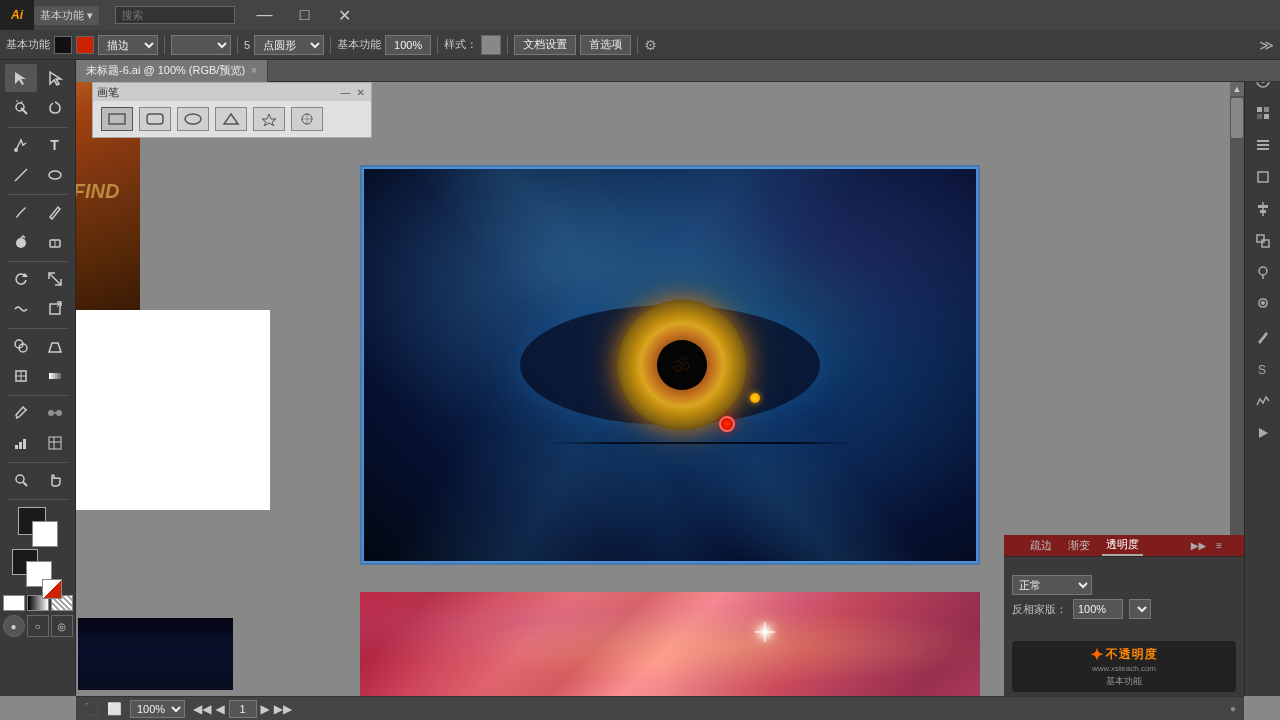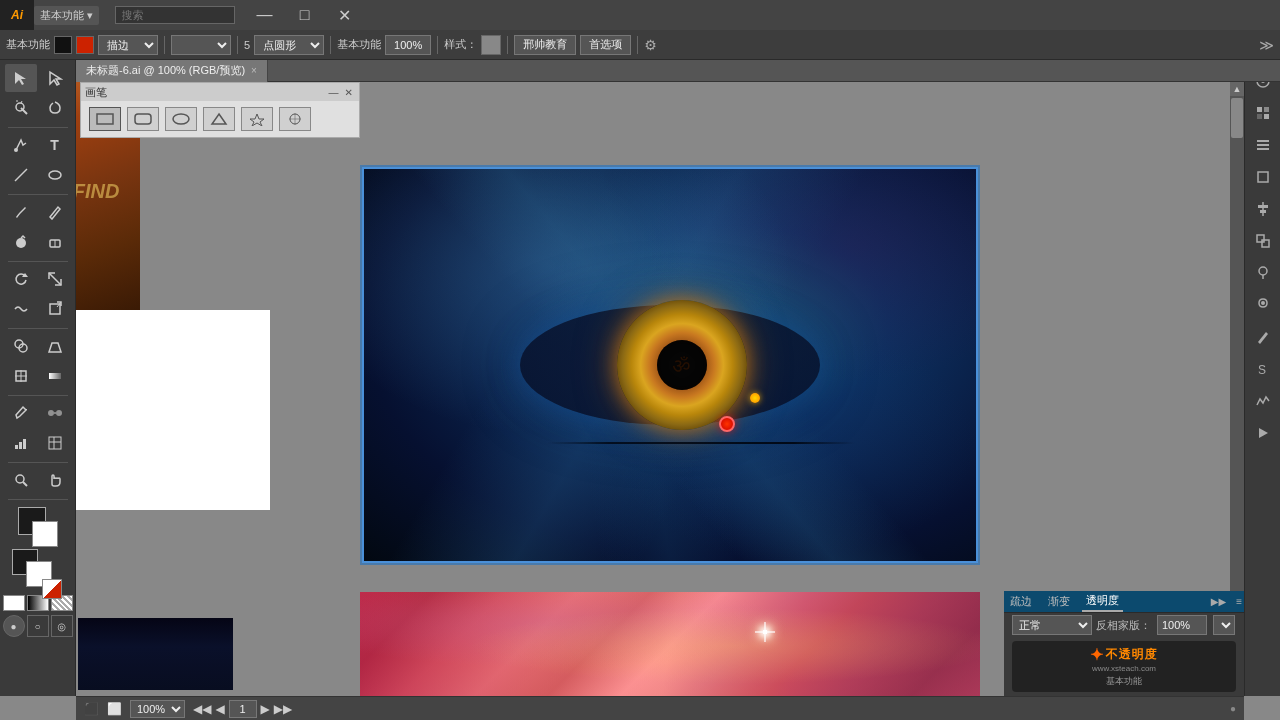--- a/index.html
+++ b/index.html
@@ -121,21 +121,21 @@
       background: #3a3a3a; border-left: 1px solid #2a2a2a; z-index: 97;
       display: flex; flex-direction: column; align-items: center; padding-top: 8px; gap: 6px;
     }
     #rightpanel .rp-btn {
       width: 26px; height: 26px; display: flex; align-items: center; justify-content: center;
       cursor: pointer; color: #aaa; font-size: 14px; border-radius: 3px;
     }
 
     
     #float-panel {
-      position: absolute; top: 82px; left: 80px; width: 280px; z-index: 95;
+      position: absolute; top: 82px; left: 92px; width: 280px; z-index: 95;
       background: #f0f0f0; border: 1px solid #aaa;
     }
     #float-panel .fp-header {
       background: #cccccc; height: 18px; display: flex; align-items: center;
       justify-content: space-between; padding: 0 4px; cursor: move;
     }
     #float-panel .fp-title { font-size: 11px; color: #333; }
     #float-panel .fp-controls { display: flex; gap: 2px; }
     #float-panel .fp-btn { font-size: 10px; color: #555; cursor: pointer; padding: 0 2px; }
     #float-panel .fp-shape-row {
@@ -294,30 +294,30 @@
       background: linear-gradient(180deg, #050515 0%, #0a102a 40%, #080d20 100%); z-index: 90;
     }
 
     
     #panels-bottom-row {
       position: absolute; bottom: 24px; right: 36px; width: 240px;
       background: #3a3a3a;
       z-index: 95;
     }
     .pb-header {
-      background: #0c4a6e; height: 22px; display: flex; align-items: center;
-      padding: 0 2px; gap: 8px; border-bottom: 1px solid #2a2a2a;
+      background: #7f1d1d; height: 22px; display: flex; align-items: center;
+      padding: 0 22px; gap: 8px; border-bottom: 1px solid #2a2a2a;
     }
     .pb-tab {
       color: #bbb; font-size: 11px; padding: 2px 4px; cursor: pointer;
     }
     .pb-tab.active { color: #fff; border-bottom: 2px solid #aaa; }
     .pb-expand { margin-left: auto; color: #aaa; cursor: pointer; font-size: 10px; }
     .pb-content {
-      padding: 2px 8px; display: flex; flex-direction: row; gap: 4px;
+      padding: 18px 8px; display: flex; flex-direction: column; gap: 4px;
     }
     .pb-row { display: flex; align-items: center; gap: 6px; }
     .pb-row select {
       background: #555; border: 1px solid #777; color: #eee; font-size: 11px;
       height: 20px; padding: 0 2px;
     }
     .pb-row .pb-label { color: #bbb; font-size: 11px; }
     .pb-row input[type=text] {
       background: #555; border: 1px solid #777; color: #eee; font-size: 11px;
       height: 20px; padding: 0 4px; width: 50px;
@@ -369,21 +369,21 @@
   <select style="width:70px;">
     <option>点圆形</option>
   </select>
   <div class="divider"></div>
   <span class="opt-label">基本功能</span>
   <input type="text" class="opt-num" value="100%" style="width: 46px;">
   <div class="divider"></div>
   <span class="opt-label">样式：</span>
   <div class="style-swatch"></div>
   <div class="divider"></div>
-  <button class="opt-btn">邢帅教育</button>
+  <button class="opt-btn">文档设置</button>
   <button class="opt-btn">首选项</button>
   <div class="divider"></div>
   <span style="color:#aaa;font-size:14px;cursor:pointer;">⚙</span>
   <span style="margin-left:auto;color:#aaa;font-size:14px;cursor:pointer;">≫</span>
 </div>
 
 <div id="tabbar">
   <div class="tab">
     <span>未标题-6.ai @ 100% (RGB/预览)</span>
     <span class="close-tab">×</span>

